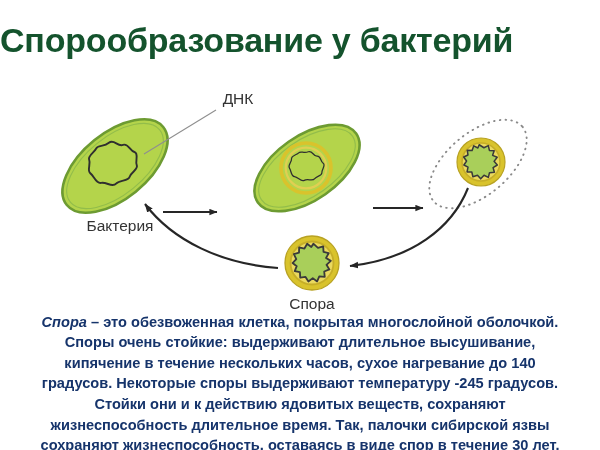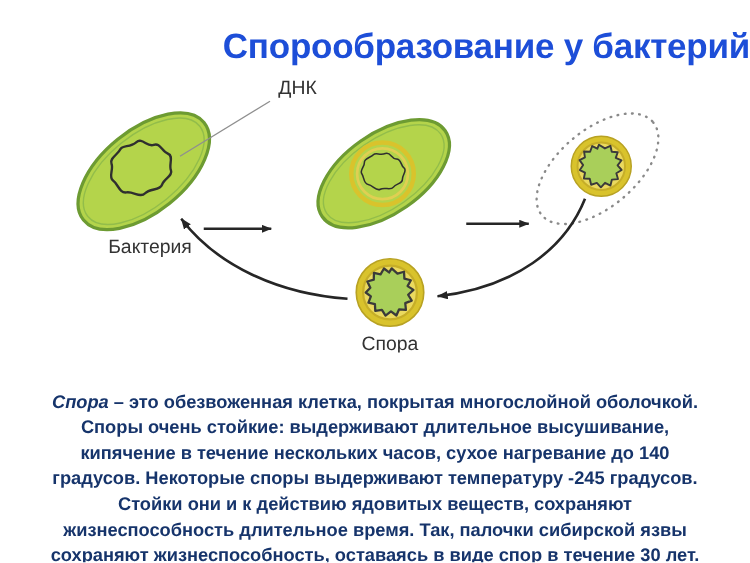--- a/index.html
+++ b/index.html
@@ -16,33 +16,33 @@
     overflow: hidden;
     font-family: "Liberation Sans", "DejaVu Sans", sans-serif;
   }
 
   
   #title {
     position: absolute;
     left: 0;
     top: 21px;
     width: 600px;
-    text-align: right;
-    font-size: 28px;
+    text-align: left;
+    font-size: 34px;
     font-weight: bold;
-    color: #1d4ed8;
+    color: #14532d;
     letter-spacing: -0.2px;
     white-space: nowrap;
   }
 
   
   #diagram {
     position: absolute;
     left: 0;
-    top: 47px;
+    top: 76px;
     width: 548px;
     height: 235px;
   }
   #diagram svg {
     display: block;
   }
 
   
   #caption {
     position: absolute;

